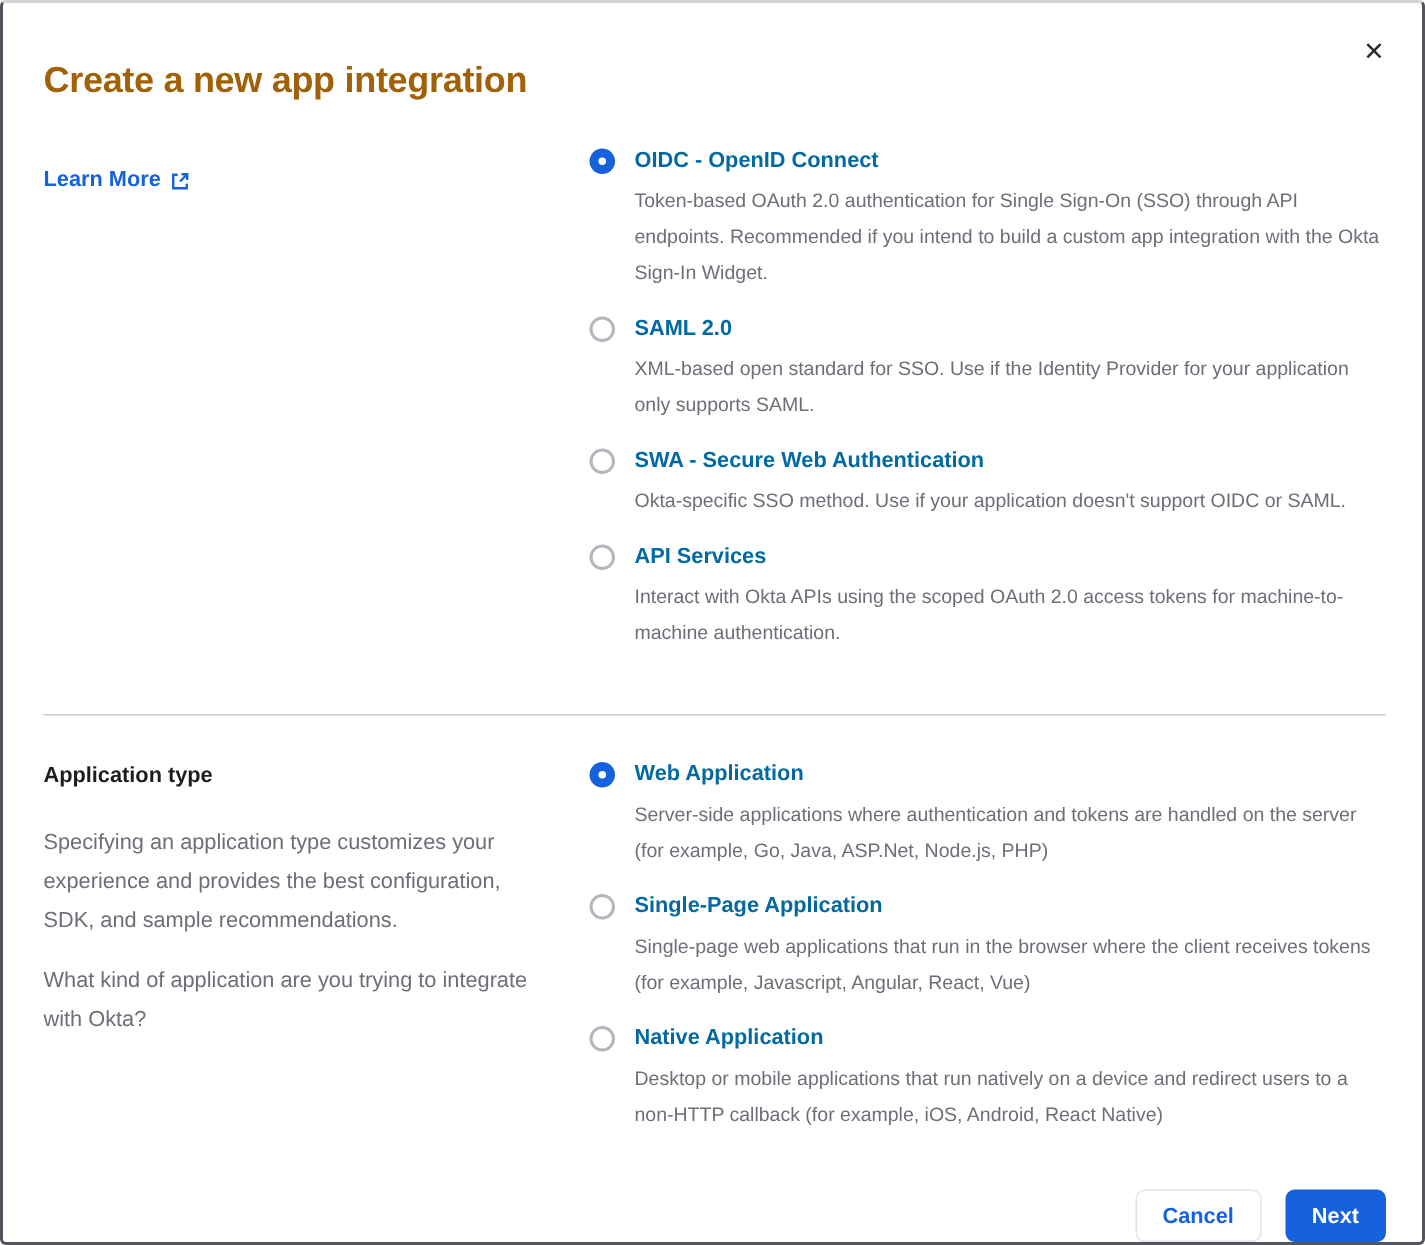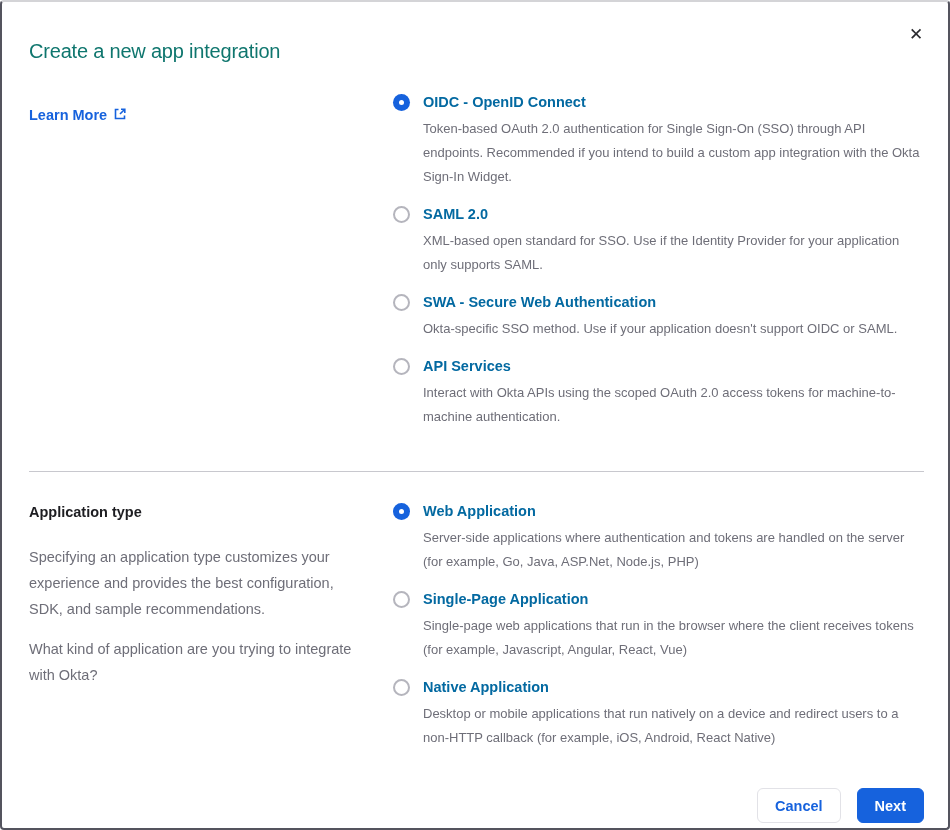--- a/index.html
+++ b/index.html
@@ -23,24 +23,24 @@
     top: 20px; right: 20px;
     width: 24px; height: 24px;
     display: flex; align-items: center; justify-content: center;
     font-size: 17px; line-height: 1;
     color: #2a2a2e;
     cursor: pointer;
     background: none; border: none;
   }
 
   h1.dialog-title {
-    font-size: 20px;
-    font-weight: 400;
+    font-size: 24px;
+    font-weight: 700;
     letter-spacing: -0.2px;
-    color: #0f766e;
+    color: #a16207;
     margin: 10px 0 30px 0;
   }
 
   .section { display: flex; align-items: flex-start; }
   .left-col { width: 364px; flex-shrink: 0; padding-right: 28px; }
   .right-col { flex: 1; padding-right: 2px; }
 
   .section-label {
     font-size: 14.5px;
     font-weight: 700;
@@ -50,21 +50,21 @@
 
   .left-desc {
     font-size: 14.5px;
     color: #6e6e78;
     line-height: 26px;
     margin-top: 14px;
   }
 
   .learn-more {
     display: inline-flex;
-    align-items: flex-start;
+    align-items: flex-end;
     gap: 6px;
     margin-top: 14px;
     font-size: 14.5px;
     font-weight: 700;
     color: #1662dd;
     text-decoration: none;
     cursor: pointer;
   }
   .learn-more svg { display: block; }
 

